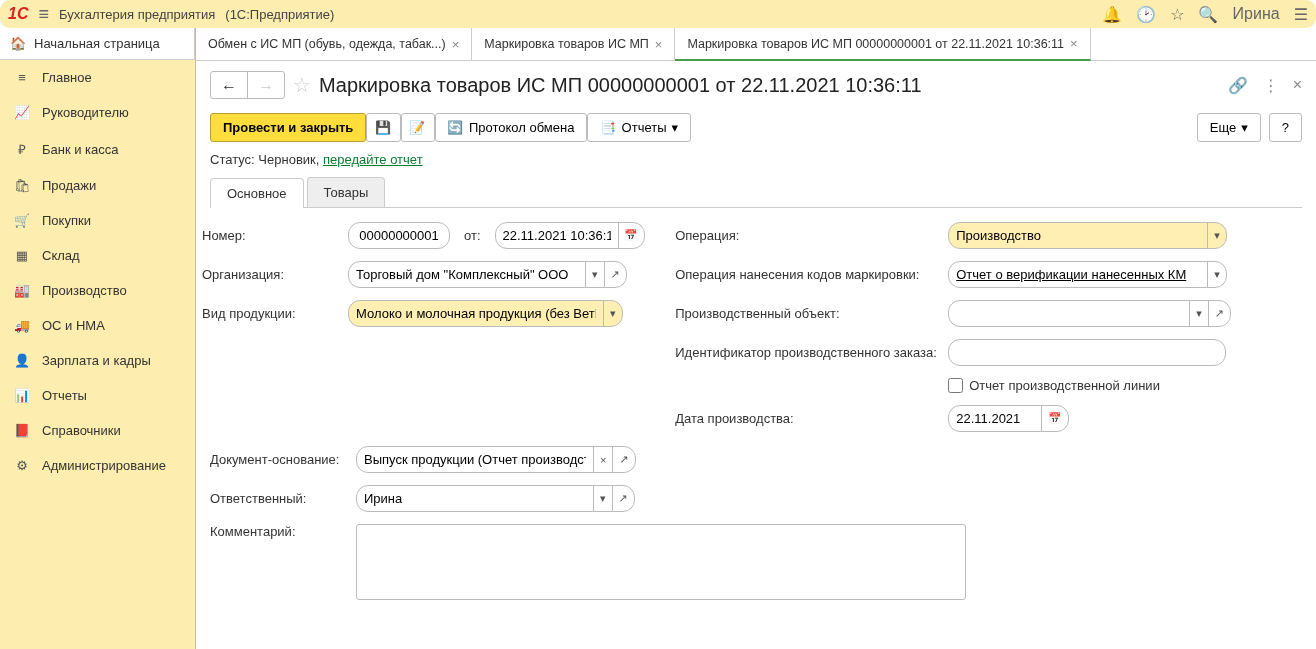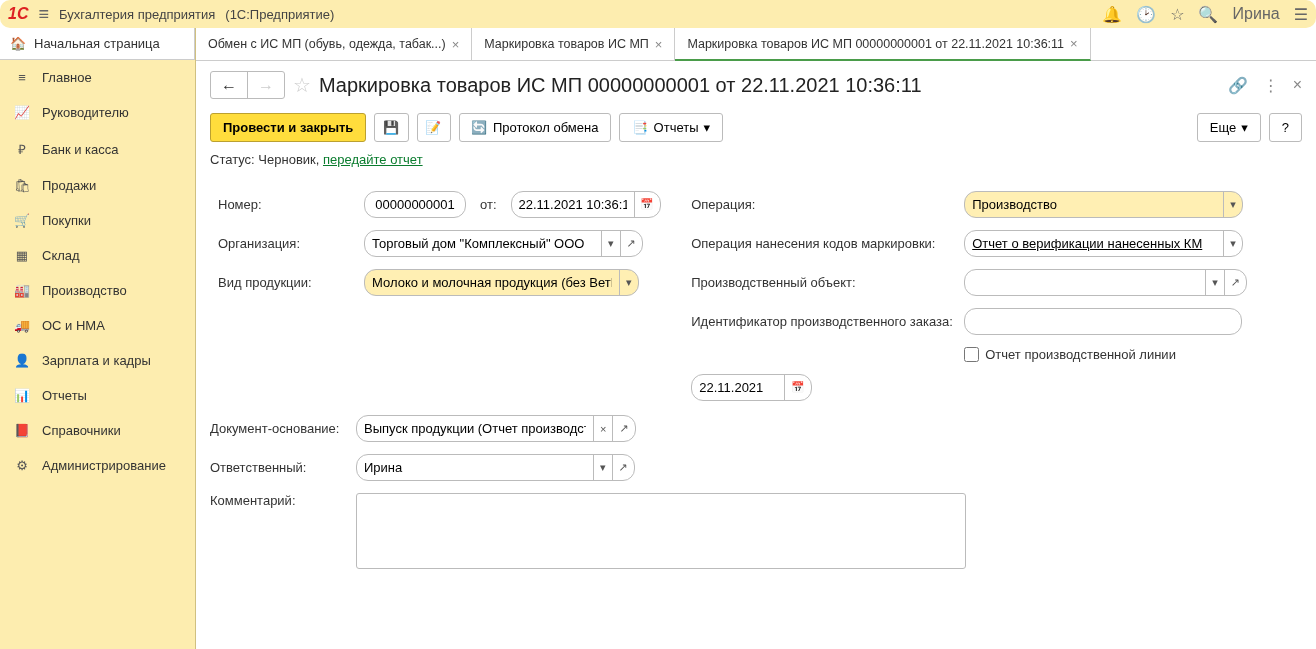--- a/index.html
+++ b/index.html
@@ -22,31 +22,31 @@
 .tab.active { border-bottom: 2px solid #4a9c4a; margin-bottom: -1px; }
 .tab-close { color: #888; cursor: pointer; font-size: 13px; }
 .page-header { display: flex; align-items: center; padding: 10px 14px; gap: 8px; }
 .nav-btns { display: flex; border: 1px solid #bbb; border-radius: 3px; }
 .nav-btn { padding: 4px 10px; cursor: pointer; font-size: 16px; color: #333; }
 .nav-btn + .nav-btn { border-left: 1px solid #bbb; color: #ccc; }
 .star { color: #ccc; font-size: 20px; cursor: pointer; }
 .page-title { font-size: 20px; color: #222; }
 .page-header-right { margin-left: auto; display: flex; gap: 14px; color: #888; }
 .page-header-right span { cursor: pointer; font-size: 16px; }
-.toolbar { display: flex; align-items: center; gap: 8px; padding: 4px 14px 10px; }
+.toolbar { display: flex; align-items: center; padding: 4px 14px 10px; }
 .btn { border: 1px solid #bbb; border-radius: 3px; padding: 6px 12px; background: #fff; cursor: pointer; font-size: 13px; display: flex; align-items: center; gap: 5px; }
 .btn.primary { background: #ffdd3c; border-color: #bba030; font-weight: bold; }
 .btn.icon-only { padding: 6px 8px; }
 .toolbar-right { margin-left: auto; display: flex; gap: 8px; align-items: center; }
 .status-line { padding: 0 14px 10px; color: #333; }
 .status-line a { color: #0a7c2e; text-decoration: underline; }
 .inner-tabs { display: flex; border-bottom: 1px solid #ccc; margin: 0 14px; }
 .inner-tab { padding: 7px 16px; border: 1px solid #ccc; border-bottom: none; background: #eee; cursor: pointer; border-radius: 4px 4px 0 0; margin-right: 3px; }
 .inner-tab.active { background: #fff; position: relative; top: 1px; }
-.form-area { padding: 14px 22px; display: flex; gap: 30px; }
+.form-area { padding: 14px 6px; display: flex; gap: 30px; }
 .form-col { display: flex; flex-direction: column; gap: 12px; }
 .form-col.left { flex: 0 0 auto; }
 .form-col.right { flex: 0 0 auto; }
 .form-row { display: flex; align-items: center; gap: 8px; }
 .form-label { width: 138px; color: #333; }
 .form-label-wide { width: 265px; color: #333; }
 .input-wrap { display: flex; border: 1px solid #bbb; border-radius: 12px; background: #fff; }
 .input-wrap.highlight { background: #ffefb3; }
 .input-wrap input { border: none; padding: 5px 7px; font-size: 13px; background: transparent; outline: none; }
 .input-btn { border-left: 1px solid #bbb; padding: 3px 6px; cursor: pointer; color: #555; display: flex; align-items: center; font-size: 11px; }
@@ -182,20 +182,24 @@
         <button class="btn">?</button>
       </div>
     </div>
 
     <div class="status-line">
       <span>Статус:</span>
       <span>Черновик,</span>
       <a href="#">передайте отчет</a>
     </div>
 
+    <div class="inner-tabs">
+      <div class="inner-tab active">Основное</div>
+      <div class="inner-tab">Товары</div>
+    </div>
 
     <div class="form-area">
       <div class="form-col left">
         <div class="form-row">
           <span class="form-label">Номер:</span>
           <div class="input-wrap">
               <input style="width: 100px; text-align: center;" value="00000000001">
             </div>
           <span class="small-label">от:</span>
           <div class="input-wrap">
@@ -250,20 +254,21 @@
             </div>
         </div>
         <div class="form-row">
           <span class="form-label-wide"></span>
           <div class="checkbox-row">
               <input type="checkbox" style="">
               <span>Отчет производственной линии</span>
             </div>
         </div>
         <div class="form-row">
+          <span class="form-label-wide">Дата производства:</span>
           <div class="input-wrap">
               <input style="width: 92px;" value="22.11.2021">
               <span class="input-btn">📅</span>
             </div>
         </div>
       </div>
     </div>
 
     <div class="bottom-rows">
       <div class="form-row">

